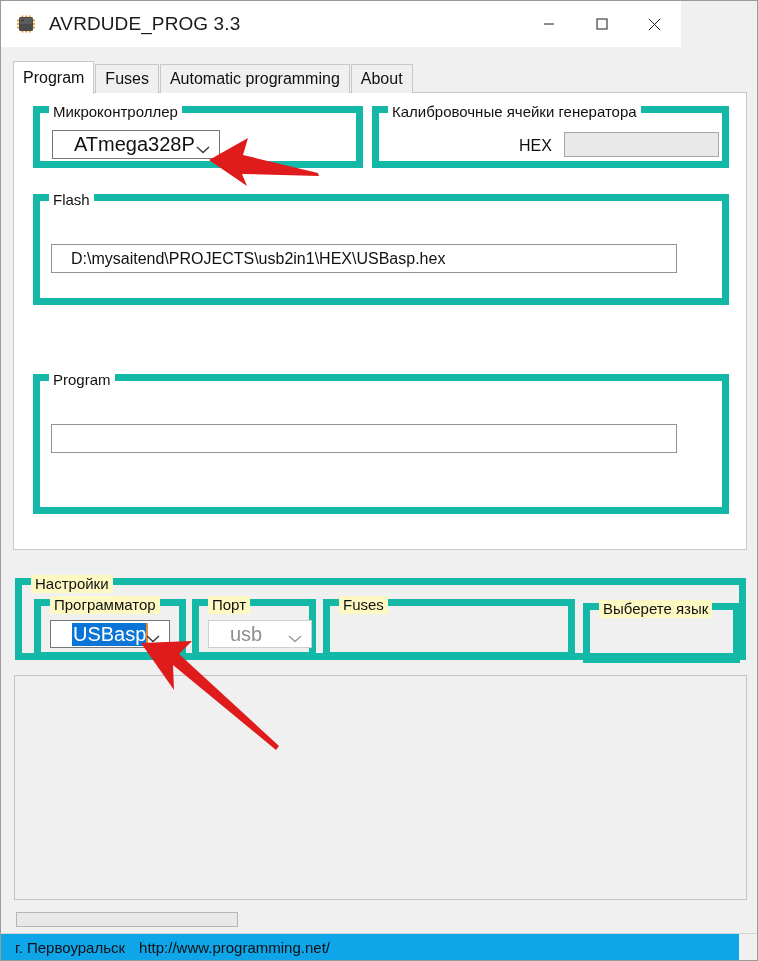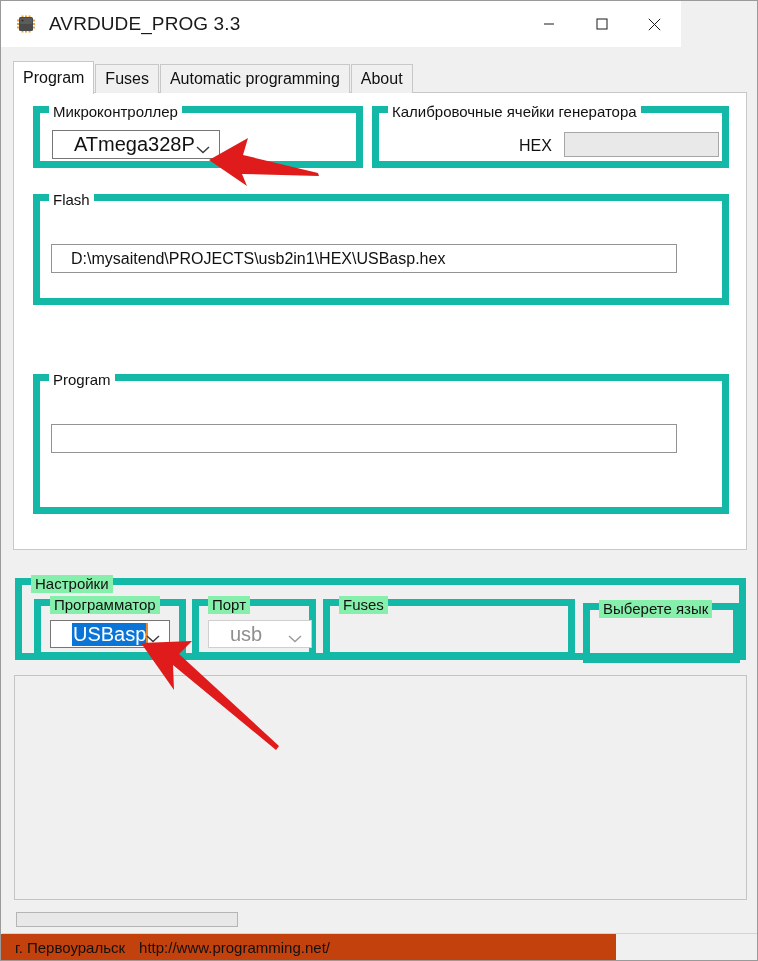--- a/index.html
+++ b/index.html
@@ -116,21 +116,21 @@
     position: absolute;
     top: -10px;
     left: 9px;
     padding: 0 4px;
     font-size: 15px;
     color: #111;
     white-space: nowrap;
     line-height: 18px;
   }
   .group.on-white > .group-label { background: #ffffff; }
-  .group.on-grey > .group-label { background: #86efac; }
+  .group.on-grey > .group-label { background: #fef9c3; }
 
   
   .combo {
     position: absolute;
     box-sizing: border-box;
     background: #ffffff;
     border: 1px solid #767676;
     display: flex;
     align-items: center;
   }
@@ -216,23 +216,23 @@
     left: 1px;
     top: 932px;
     width: 756px;
     height: 1px;
     background: #d4d4d4;
   }
   #status-bar {
     position: absolute;
     left: 0;
     top: 933px;
-    width: 615px;
+    width: 738px;
     height: 27px;
-    background: #c2410c;
+    background: #0ea5e9;
     display: flex;
     align-items: center;
   }
   #status-bar .status-text {
     font-size: 15px;
     color: #111;
     margin-left: 14px;
     white-space: nowrap;
   }
   #status-bar .status-url {

